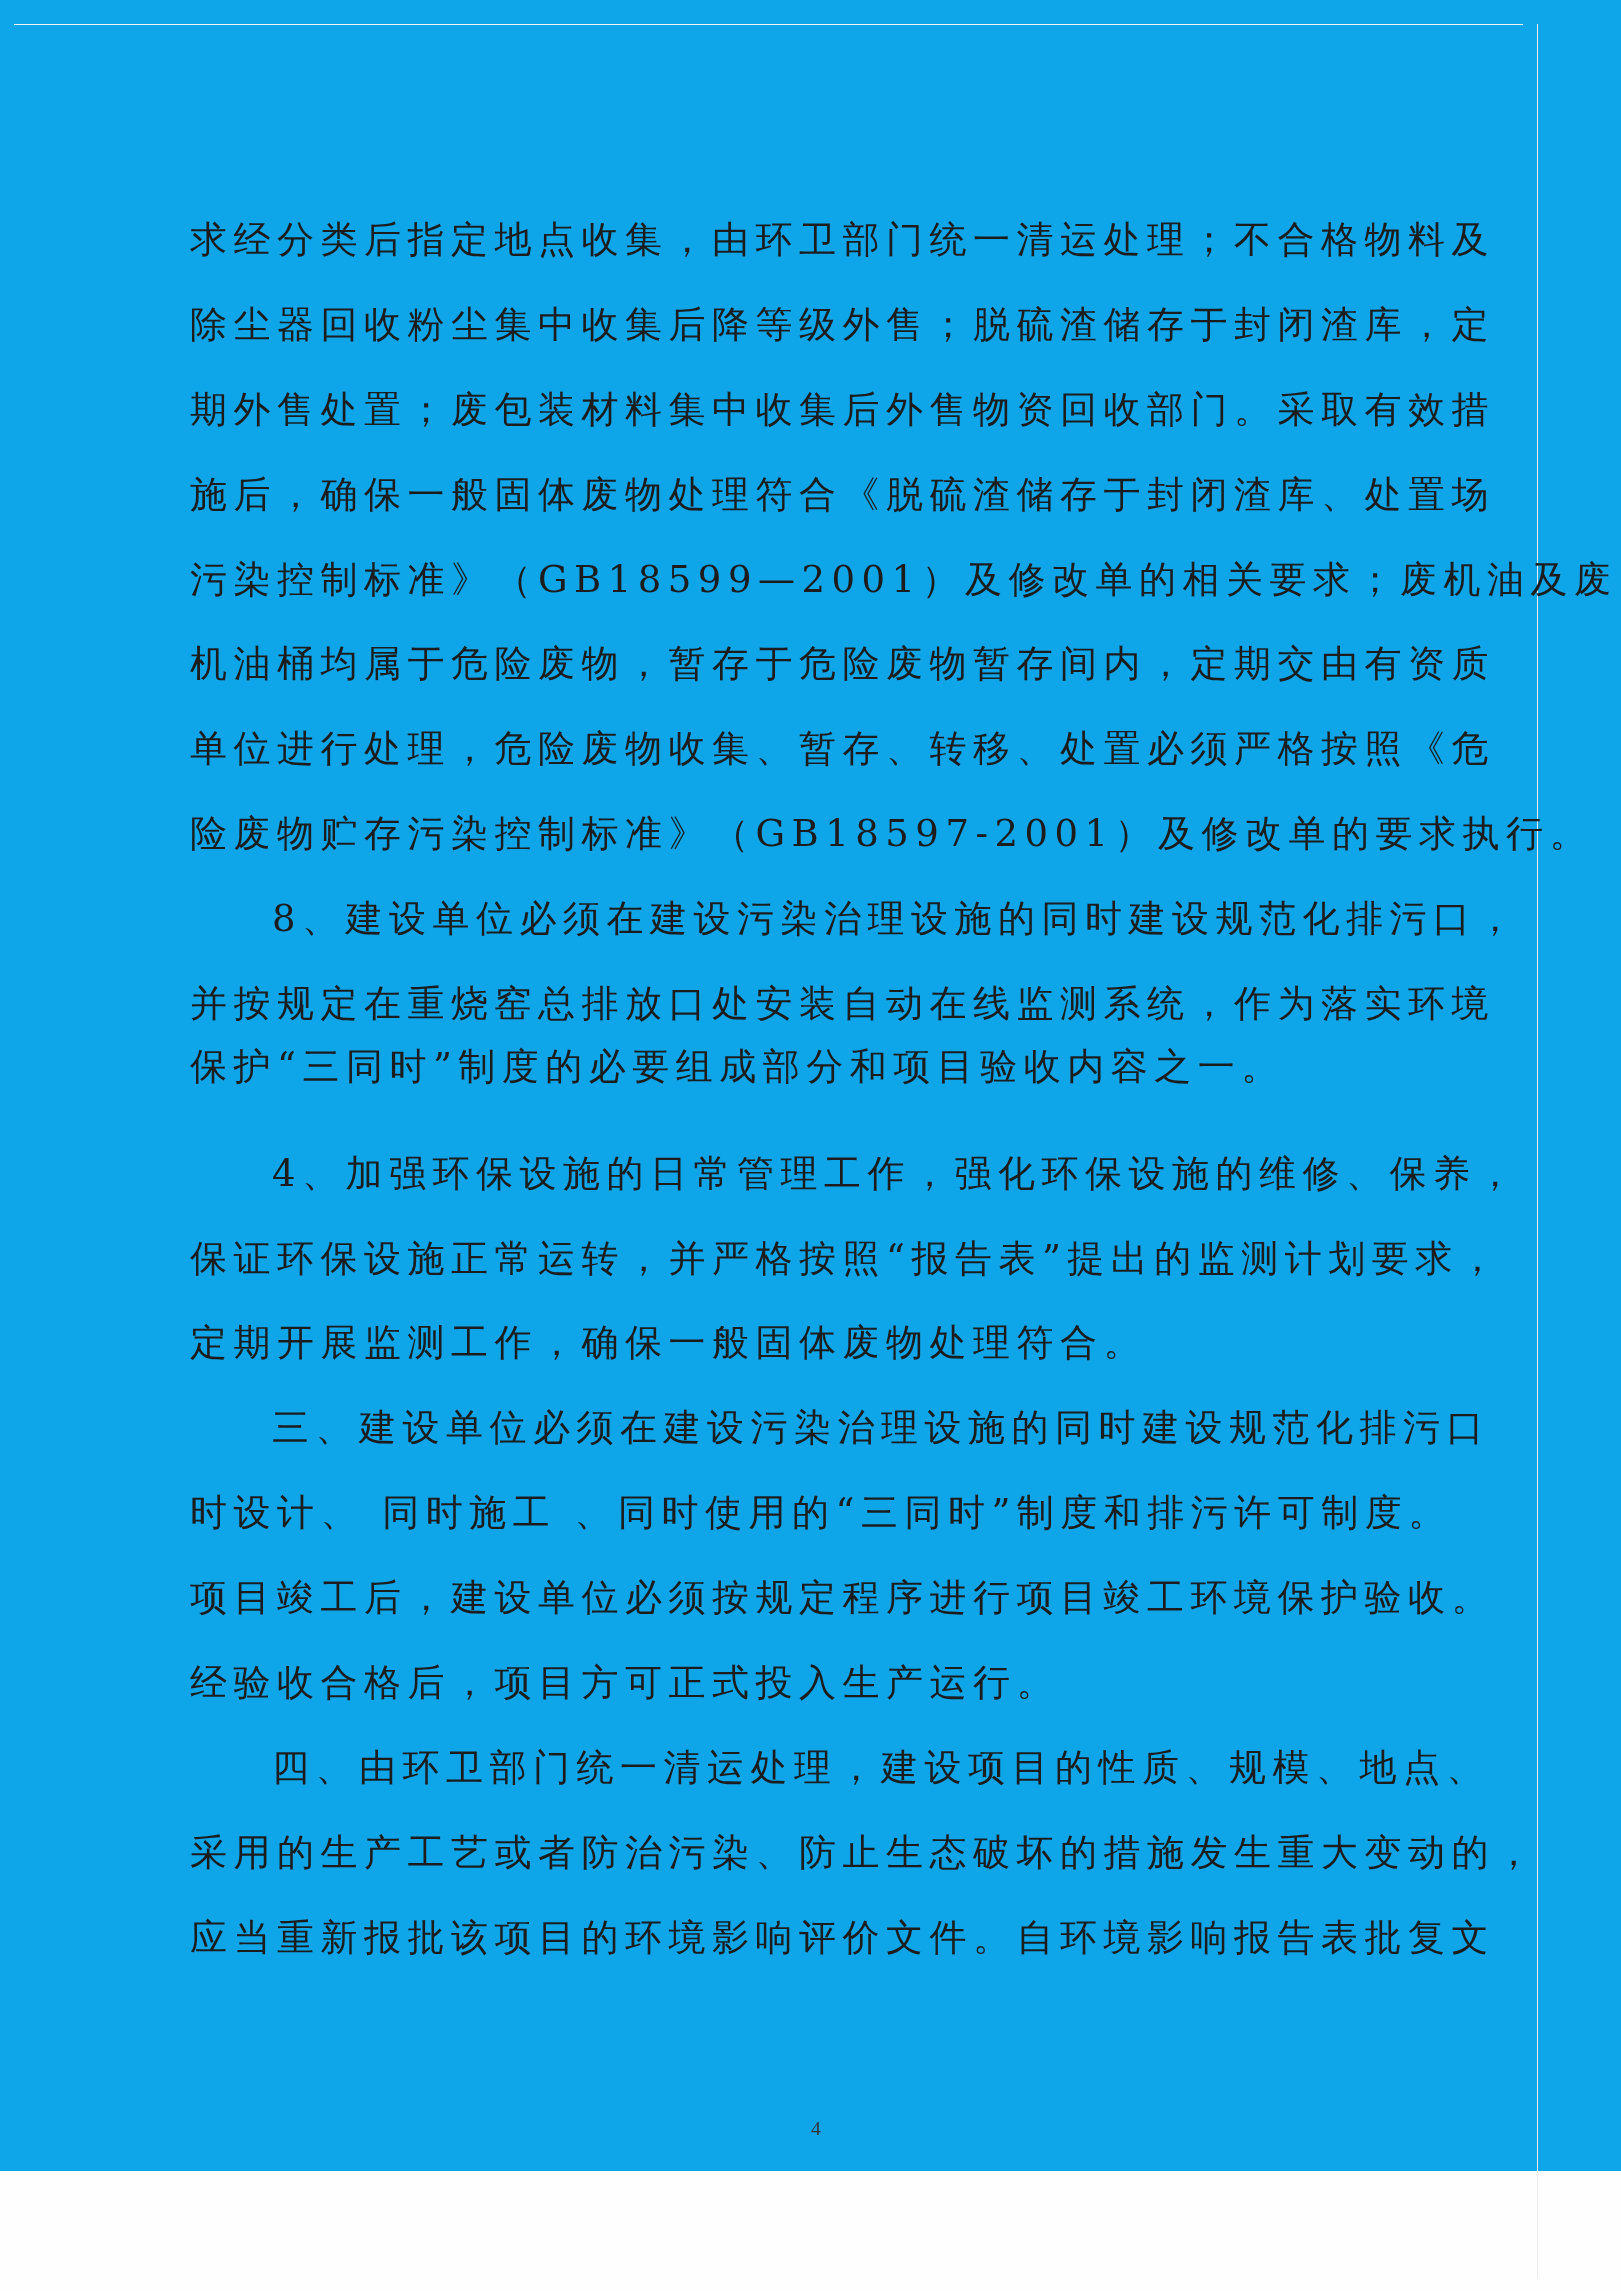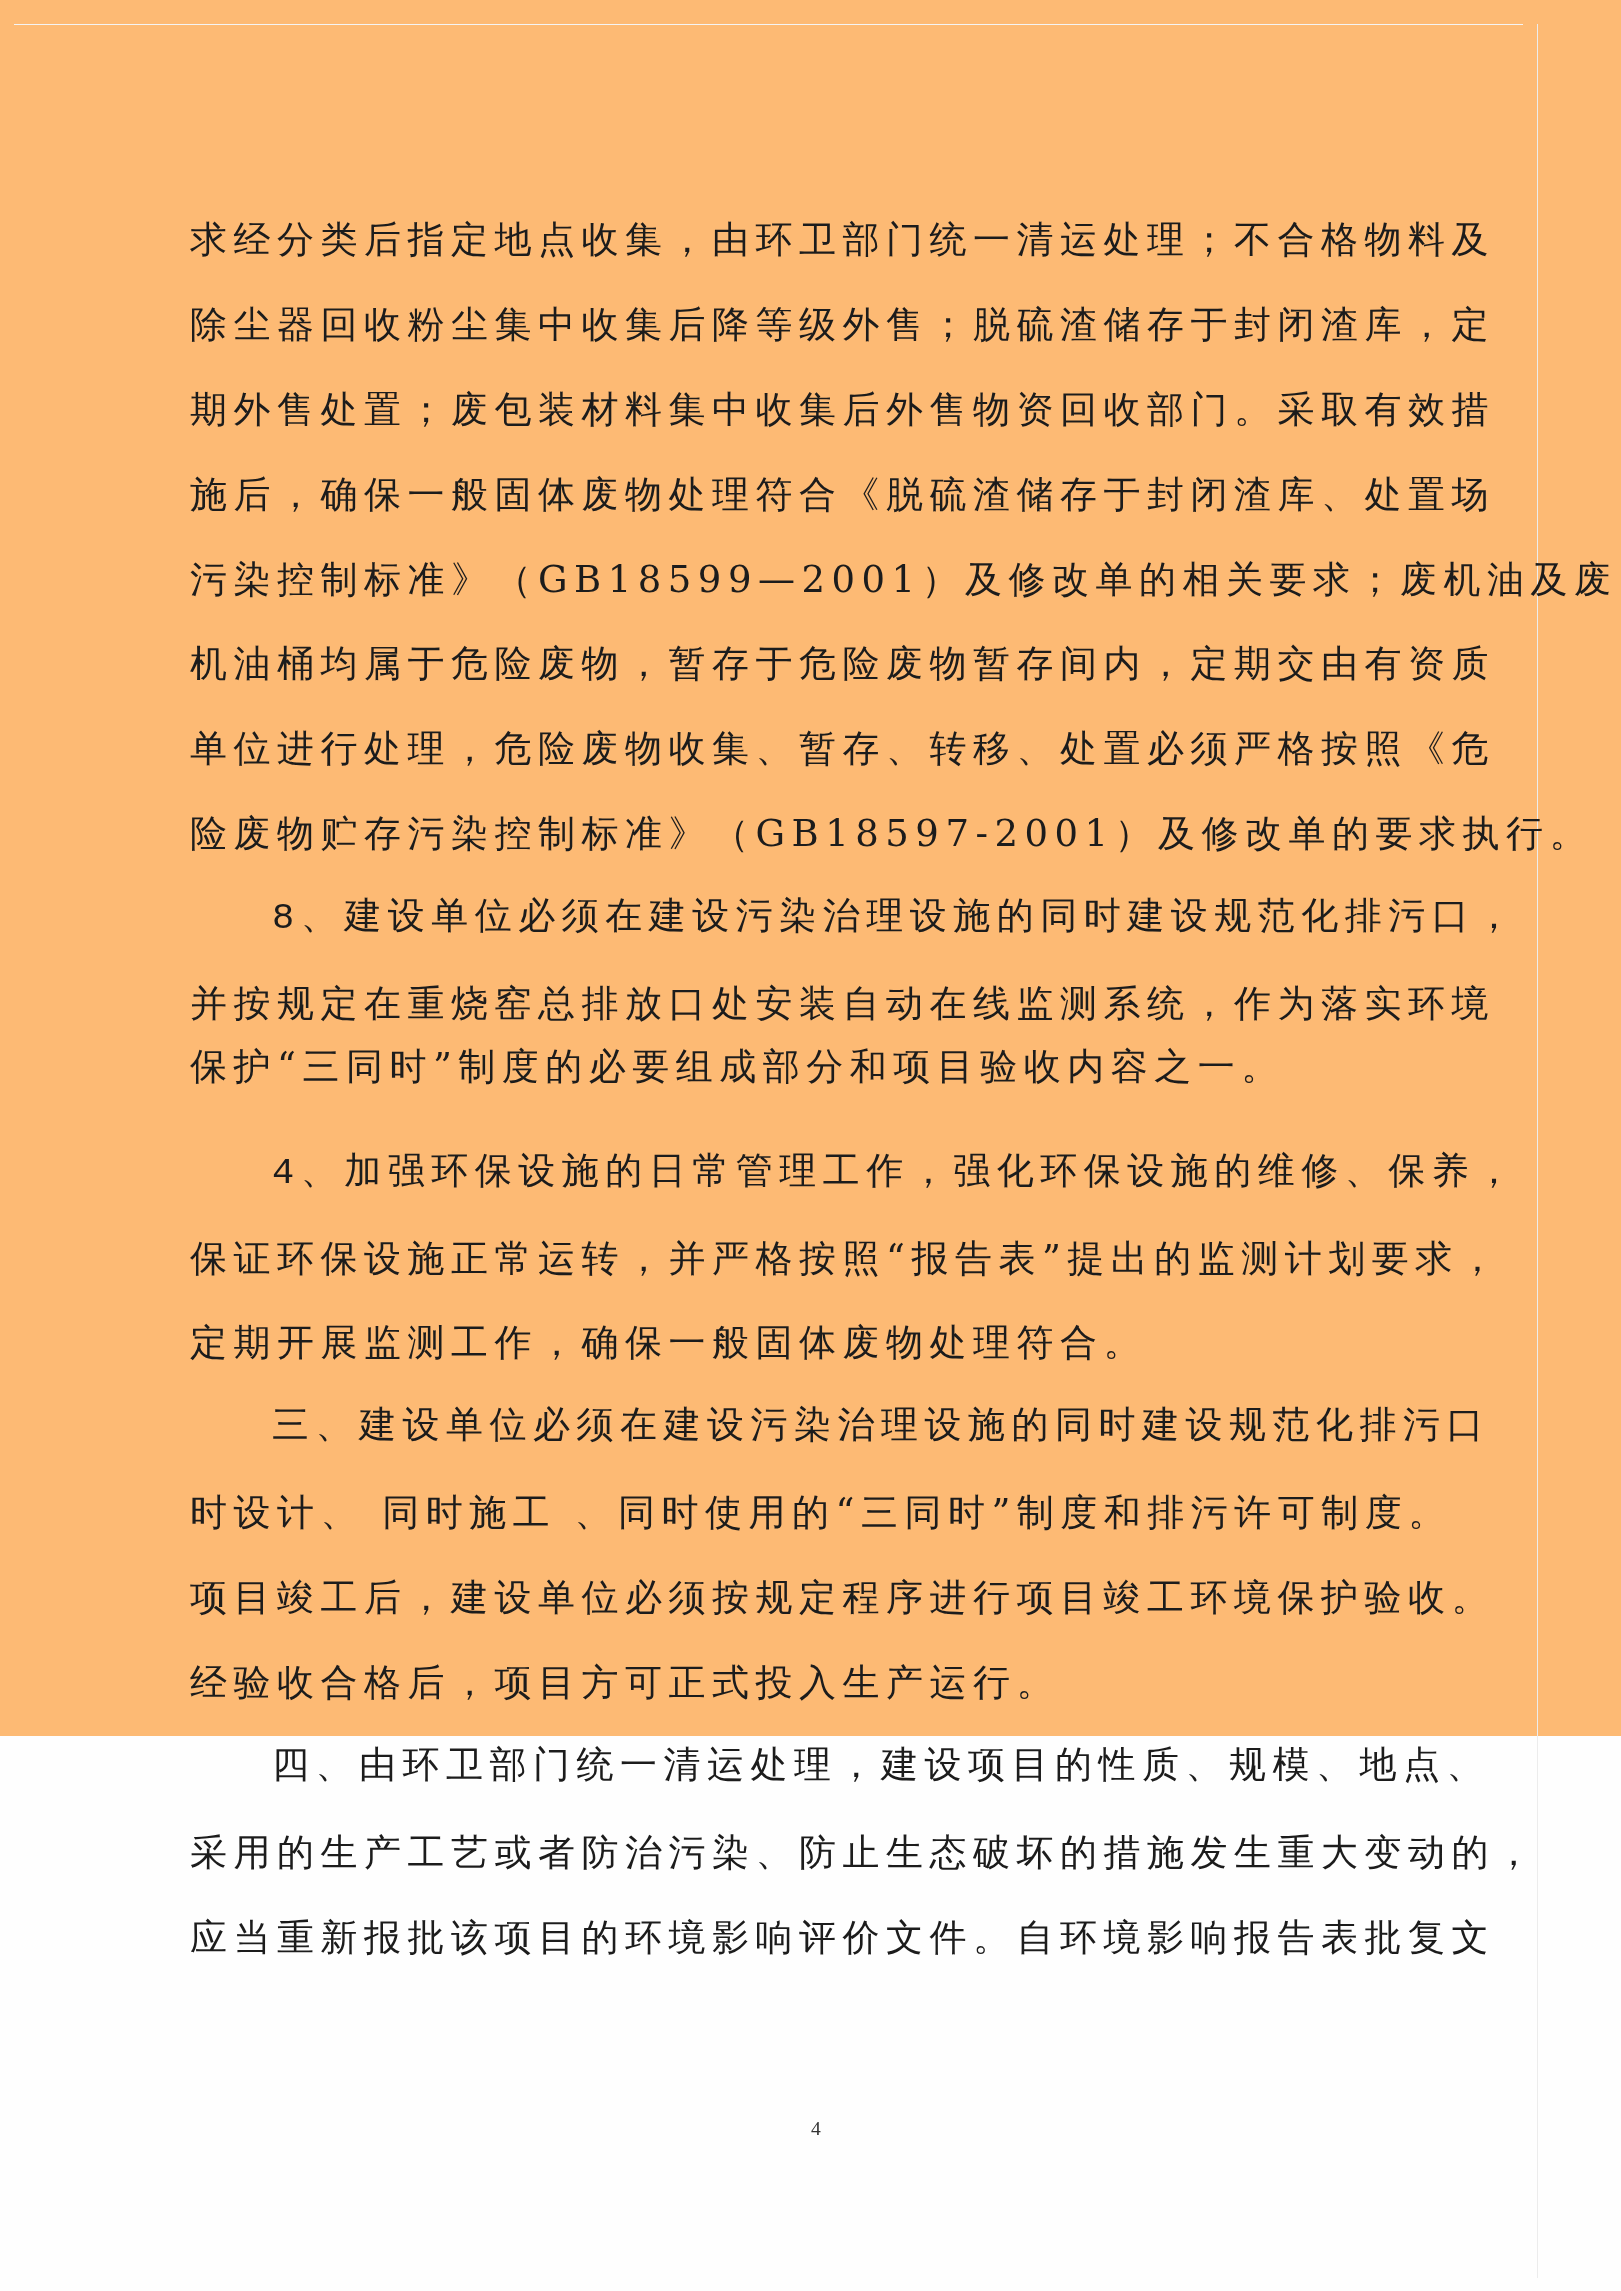--- a/index.html
+++ b/index.html
@@ -11,22 +11,22 @@
       width: 1621px;
       height: 2292px;
       position: relative;
       overflow: hidden;
       background: #fefefe;
     }
     .page {
       position: absolute;
       left: 0; top: 0;
       width: 1621px;
-      height: 1736px;
-      background: #fdba74;
+      height: 2171px;
+      background: #0ea5e9;
     }
     .scan-edge {
       position: absolute;
       left: 1537px;
       top: 23.5px;
       width: 1px;
       height: 2254px;
       background: #ececec;
     }
     .scan-top {
@@ -49,21 +49,20 @@
     .line {
       position: absolute;
       left: 0;
       height: 85px;
       line-height: 85px;
       white-space: pre;
       letter-spacing: 6.5px;
     }
     .line.indent {
       left: 82px;
-      font-family: Liberation Mono, monospace;
     }
     .page-number {
       position: absolute;
       left: 806px;
       top: 2115px;
       width: 19.6px;
       text-align: center;
       font-family: "Liberation Serif", "DejaVu Serif", serif;
       font-size: 19.6px;
       line-height: 27.4px;

